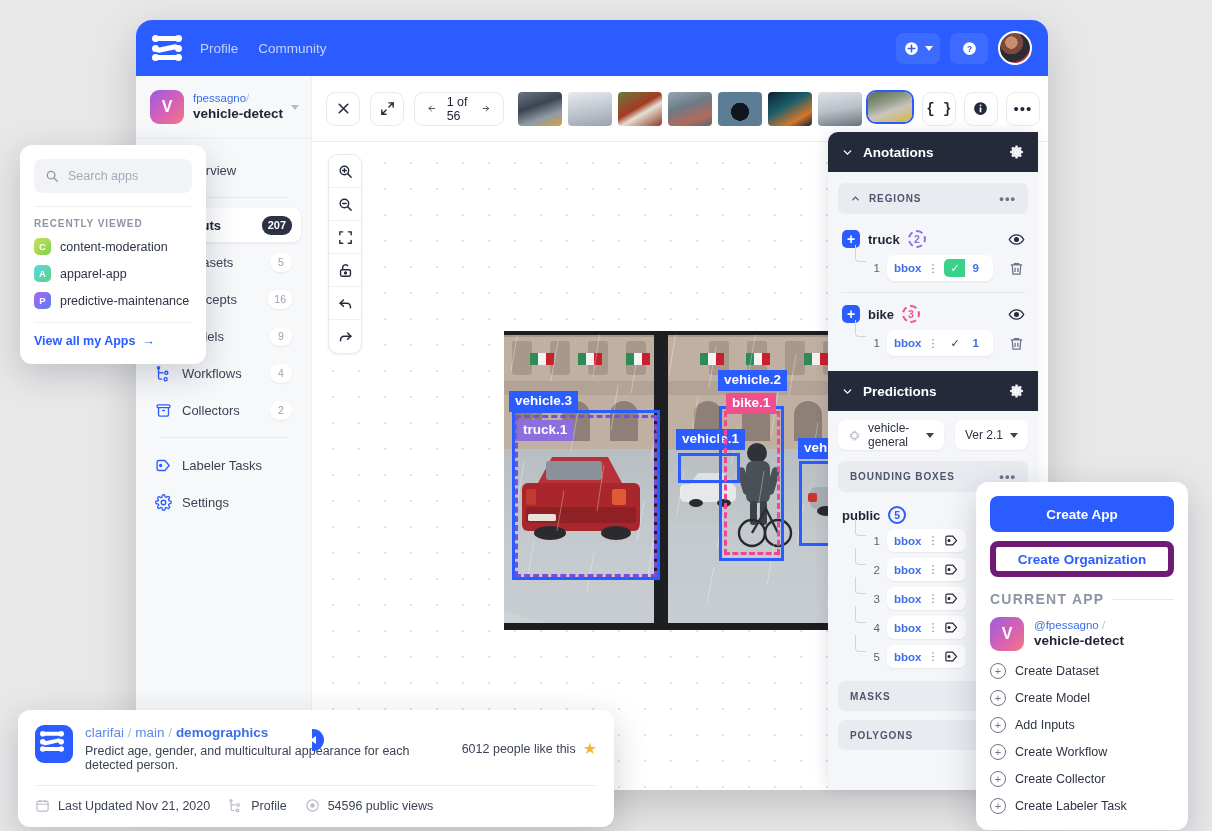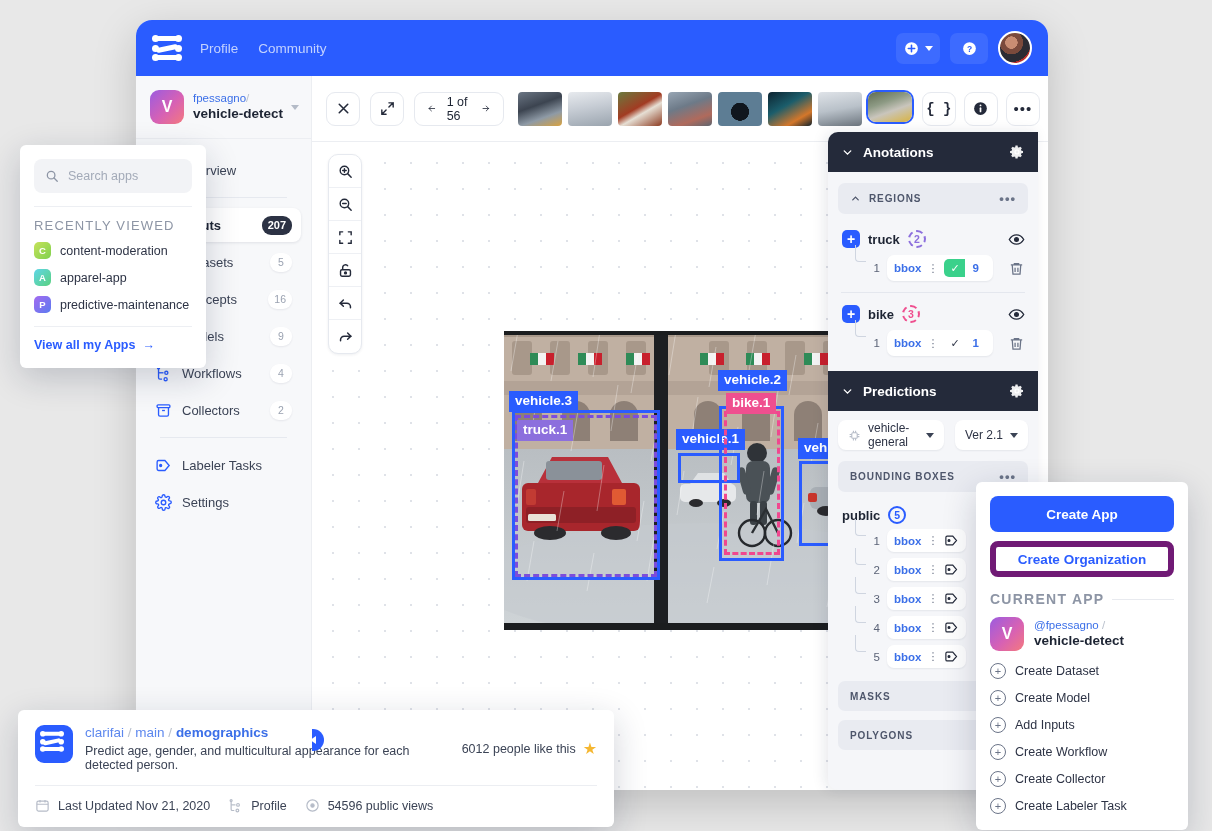--- a/index.html
+++ b/index.html
@@ -217,34 +217,34 @@
     display: flex; align-items: center; padding: 3px 13px 3px 14px; gap: 8px; margin-top: 4px;
   }
   .cat-name { font-size: 13px; font-weight: 700; color: #1d2433; }
   .gray-bar {
     margin: 9px 10px; height: 30px; background: #e9ebf1; border-radius: 7px;
     display: flex; align-items: center; padding: 0 12px;
     font-size: 10px; letter-spacing: .09em; color: #4e566b; font-weight: 700;
   }
 
   
-  .pop { position: absolute; background: #fff; border-radius: 6px; box-shadow: 0 10px 34px rgba(20,30,60,.20); }
+  .pop { position: absolute; background: #fff; border-radius: 12px; box-shadow: 0 10px 34px rgba(20,30,60,.20); }
 
   .apps-pop { left: 20px; top: 145px; width: 186px; padding: 14px 14px 16px; }
   .search-box {
     display: flex; align-items: center; gap: 9px; height: 34px; background: #f2f3f6;
     border-radius: 8px; padding: 0 11px; cursor: text;
   }
   .search-box input {
     border: none; background: transparent; outline: none; font-size: 12.5px;
     font-family: "Liberation Sans", sans-serif; color: #2d3345; width: 100%;
   }
   .search-box input::placeholder { color: #a3aab8; }
   .pop-sep { height: 1px; background: #edeff3; margin: 13px 0 11px; }
-  .pop-cap { font-size: 13px; letter-spacing: .09em; color: #8d95a5; font-weight: 400; margin-bottom: 9px; }
+  .pop-cap { font-size: 10px; letter-spacing: .09em; color: #8d95a5; font-weight: 700; margin-bottom: 9px; }
   .app-row { display: flex; align-items: center; gap: 9px; margin-bottom: 10px; cursor: pointer; }
   .mini-badge {
     width: 17px; height: 17px; border-radius: 5px; color: #fff; font-size: 9.5px; font-weight: 700;
     display: flex; align-items: center; justify-content: center; flex: none;
   }
   .app-row span.t { font-size: 12.5px; color: #2d3345; }
   .pop-link { font-size: 12.5px; color: #2a5cff; font-weight: 700; display: flex; align-items: center; gap: 7px; cursor: pointer; }
 
   .create-pop { left: 976px; top: 482px; width: 212px; padding: 14px 14px 16px; }
   .btn-primary {

